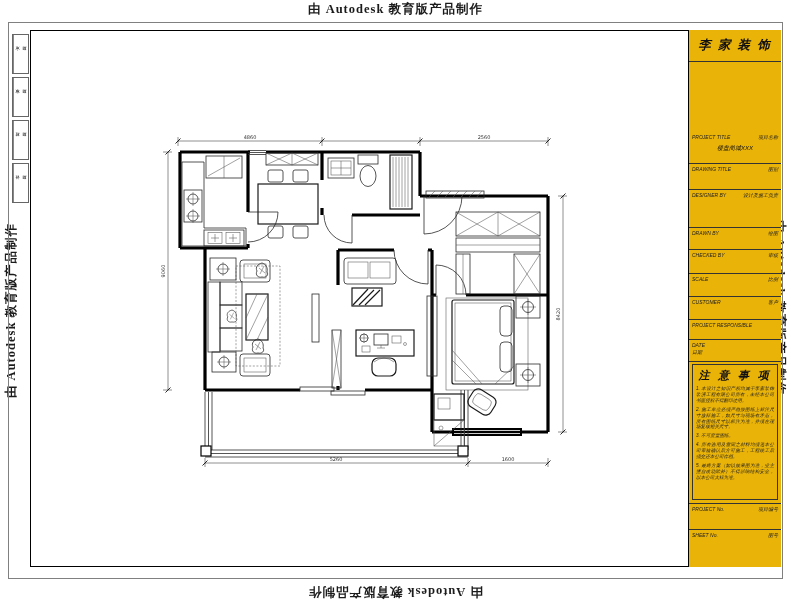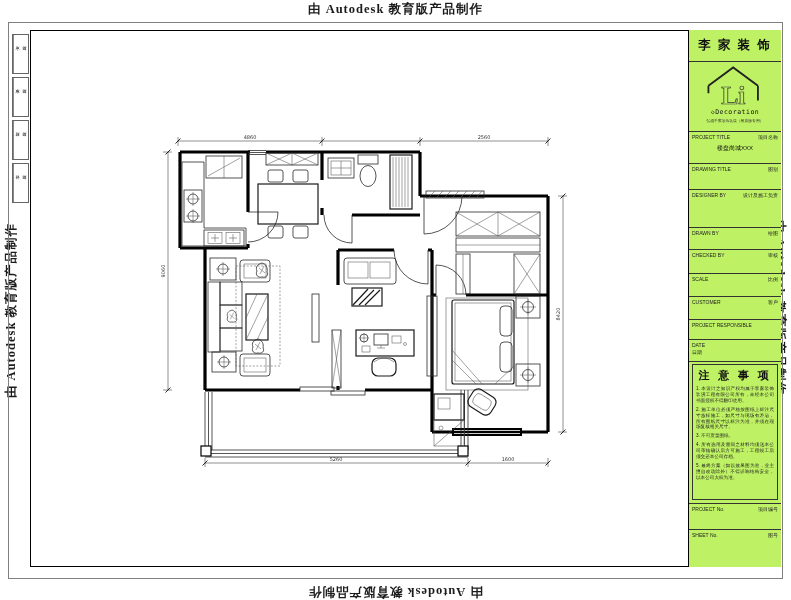--- a/index.html
+++ b/index.html
@@ -14,21 +14,21 @@
   #wm-right{left:788px;top:220px;transform-origin:0 0;transform:rotate(90deg);}
   .outer-border{left:8px;top:22px;width:773px;height:555px;border:1px solid #808080;}
   .frame{left:30px;top:30px;width:751px;height:537px;border:1.6px solid #000;box-sizing:border-box;}
   
   .rev{left:12px;top:34px;width:17px;}
   .rev-cell{height:38px;border:0.6px solid #666;display:flex;margin-bottom:3px;background:#fff;}
   .rev-col{flex:1;display:flex;align-items:center;justify-content:center;border-right:0.6px solid #888;
            writing-mode:vertical-rl;transform:rotate(180deg);font-size:4px;color:#444;overflow:hidden;}
   .rev-col:last-child{border-right:none;}
   
-  .titleblock{left:688px;top:30px;width:93px;height:537px;border-left:1.6px solid #000;background:#bef264;box-sizing:border-box;}
+  .titleblock{left:688px;top:30px;width:93px;height:537px;border-left:1.6px solid #000;background:#eab308;box-sizing:border-box;font-style:italic;}
   .tb-sec{position:absolute;left:0;width:100%;box-sizing:border-box;border-bottom:0.8px solid #333;overflow:hidden;}
   .tb-lab{display:flex;justify-content:space-between;padding:2px 3px 0 3px;font-size:5px;color:#222;}
   .tb-val{text-align:center;font-size:6px;margin-top:4px;color:#111;}
   .company{font-family:"Liberation Serif",serif;font-weight:bold;font-size:12.5px;letter-spacing:2px;
            text-align:center;line-height:30px;}
   .logo-wrap{text-align:center;}
   .deco{font-family:"DejaVu Sans Mono",monospace;font-size:6.5px;letter-spacing:0.5px;margin-top:-2px;}
   .tagline{font-size:4px;color:#333;margin-top:2px;transform:scale(0.95);}
   .notes-box{position:absolute;left:3px;right:3px;top:2px;bottom:3px;border:0.8px solid #333;
              padding:2px 3px;box-sizing:border-box;overflow:hidden;}
@@ -309,28 +309,20 @@
     <path class="tick" d="M560.5,198.5 L565.5,193.5 M560.5,434.5 L565.5,429.5"></path>
     <text class="dimt" text-anchor="middle" transform="rotate(-90 560 314)" x="560" y="314">8420</text>
     <path class="dim" d="M168,152 V390 M163,152 H172 M163,390 H172"></path>
     <path class="tick" d="M165.5,154.5 L170.5,149.5 M165.5,392.5 L170.5,387.5"></path>
     <text class="dimt" text-anchor="middle" transform="rotate(-90 165 271)" x="165" y="271">9060</text>
   </g>
 </svg>
 
 <div class="abs titleblock">
   <div class="tb-sec company" style="top:0;height:32px;">李 家 装 饰</div>
-  <div class="tb-sec logo-wrap" style="top:32px;height:70px;">
-    <svg width="70" height="44" viewBox="0 0 70 48">
-      <path d="M6,26 L33,6 L60,26 M60,26 V42 M6,26 V34" stroke="#222" stroke-width="2" fill="none"></path>
-      <text x="20" y="46" font-family="Liberation Serif, serif" font-weight="bold" font-size="28" fill="none" stroke="#333" stroke-width="0.8">Li</text>
-    </svg>
-    <div class="deco">◇Decoration</div>
-    <div class="tagline">弘成千家装饰装潢（教育版专用）</div>
-  </div>
   <div class="tb-sec" style="top:102px;height:32px;">
     <div class="tb-lab">
       <span>PROJECT TITLE</span>
       <span>项目名称</span>
     </div>
     <div class="tb-val">楼盘尚城XXX</div>
   </div>
   <div class="tb-sec" style="top:134px;height:26px;">
     <div class="tb-lab">
       <span>DRAWING TITLE</span>

